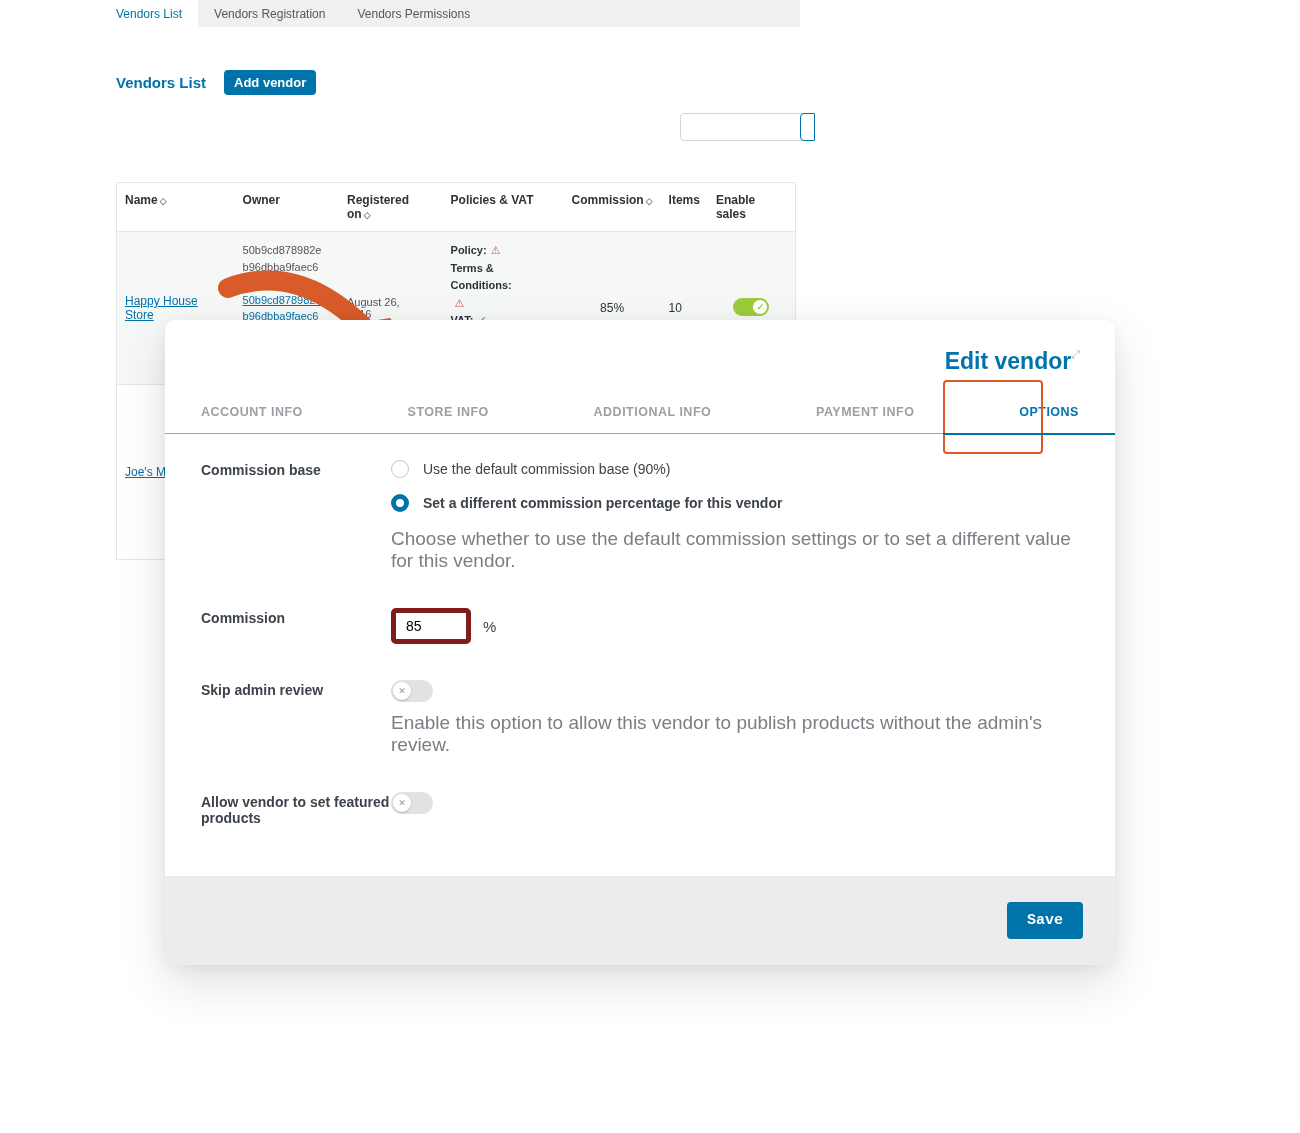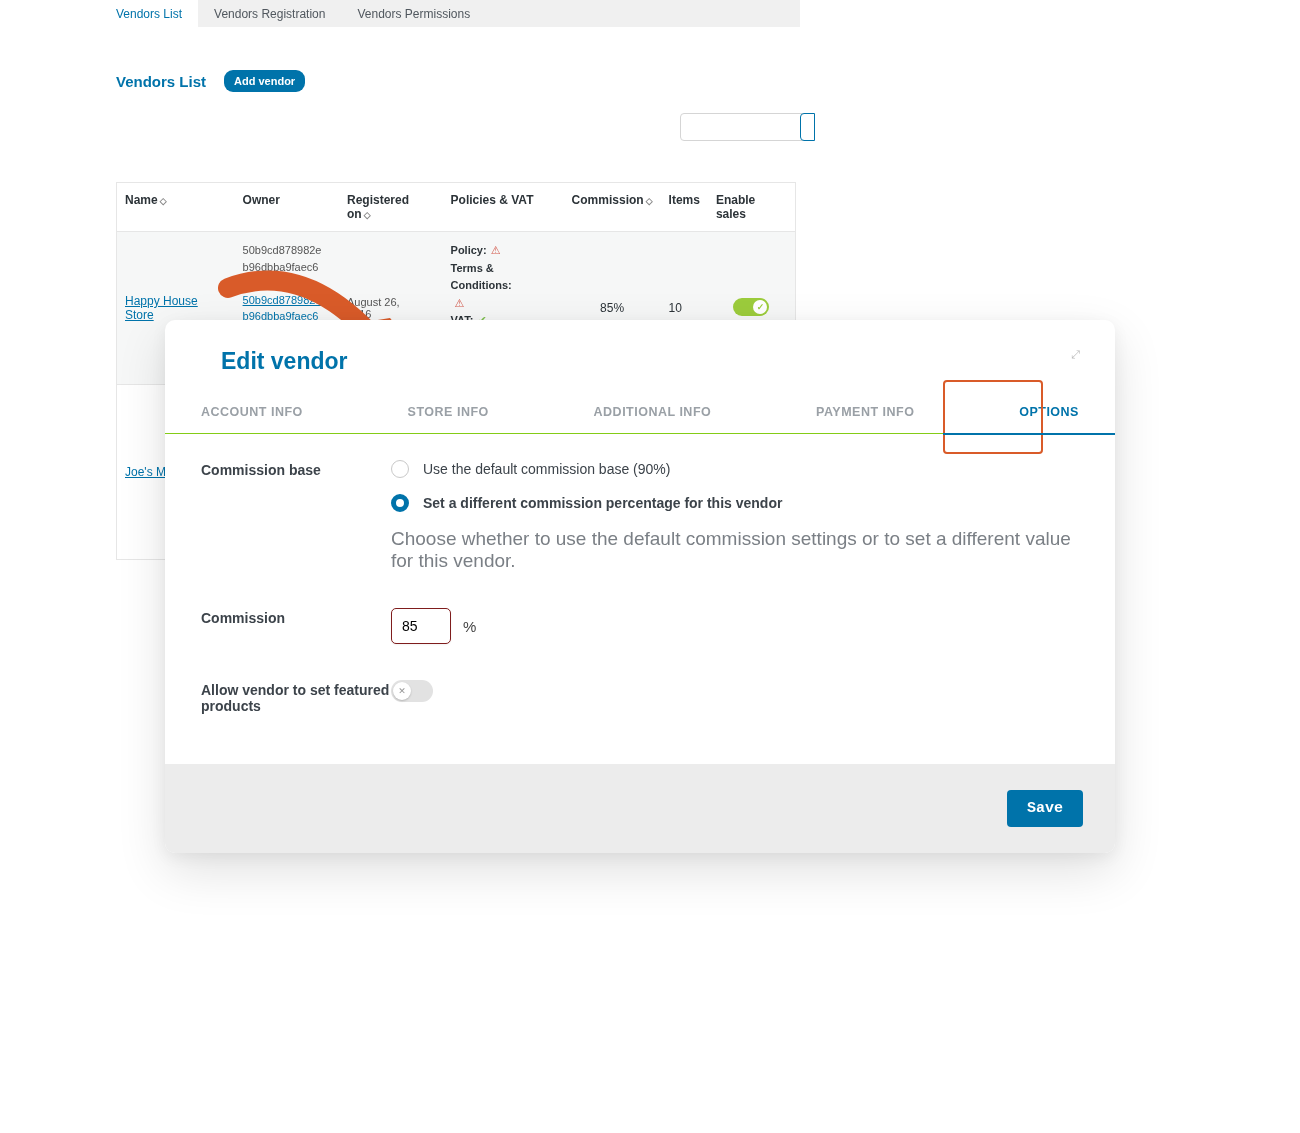--- a/index.html
+++ b/index.html
@@ -50,22 +50,22 @@
   .page-title-row h2 {
     color: #0073aa;
     font-size: 15px;
     font-weight: 600;
   }
   .add-btn {
     background: #0073aa;
     color: #fff;
     padding: 5px 10px;
     border: none;
-    border-radius: 9px;
-    font-size: 11px;
+    border-radius: 4px;
+    font-size: 13px;
     font-weight: 600;
     cursor: pointer;
   }
 
   
   .search-wrap {
     position: absolute;
     right: 490px;
     top: 113px;
     display: flex;
@@ -149,22 +149,22 @@
   .modal {
     position: absolute;
     left: 165px;
     top: 320px;
     width: 950px;
     background: #fff;
     border-radius: 10px;
     box-shadow: 0 18px 50px rgba(0,0,0,0.12), 0 4px 16px rgba(0,0,0,0.06);
   }
   .modal-header {
-    padding: 28px 36px 18px 56px;
-    display:flex; justify-content:space-between; align-items:flex-start;
+    padding: 28px 36px 18px 20px;
+    display:flex; justify-content:flex-end; align-items:flex-start;
   }
   .modal-header h1 {
     color: #0073aa;
     font-size: 23px;
     font-weight: 700;
   }
   .modal-resize { color:#bbb; font-size:11px; letter-spacing:-1px; cursor:pointer;}
   .modal-tabs {
     display: flex;
     padding: 0 36px;
@@ -232,23 +232,23 @@
   }
   .radio-circle.checked {
     border: 5px solid #0073aa;
   }
   .help-text {
     color: #7a7f85;
     font-size: 19px;
     margin-top: 10px;
   }
   .commission-input {
-    width: 60px;
+    width: 80px;
     height: 36px;
-    border: 1px solid #7f1d1d;
+    border: 5px solid #7f1d1d;
     border-radius: 5px;
     padding: 0 10px;
     font-size: 14px;
     text-align: left;
     box-shadow: 0 1px 2px rgba(0,0,0,0.05);
   }
   .pct-sign { margin-left: 12px; font-size: 15px; color: #444; }
 
   .switch-off {
     width: 42px; height: 22px;
@@ -401,20 +401,27 @@
     </div>
 
     <div class="form-row">
       <div class="label">Commission</div>
       <div class="field" style="display:flex; align-items:center;">
         <input class="commission-input" value="85" style="">
         <span class="pct-sign">%</span>
       </div>
     </div>
 
+    <div class="form-row">
+      <div class="label">Skip admin review</div>
+      <div class="field">
+        <div class="switch-off"></div>
+        <div class="help-text">Enable this option to allow this vendor to publish products without the admin's review.</div>
+      </div>
+    </div>
 
     <div class="form-row" style="margin-bottom:10px;">
       <div class="label">Allow vendor to set featured products</div>
       <div class="field">
         <div class="switch-off"></div>
       </div>
     </div>
 
   </div>
 

